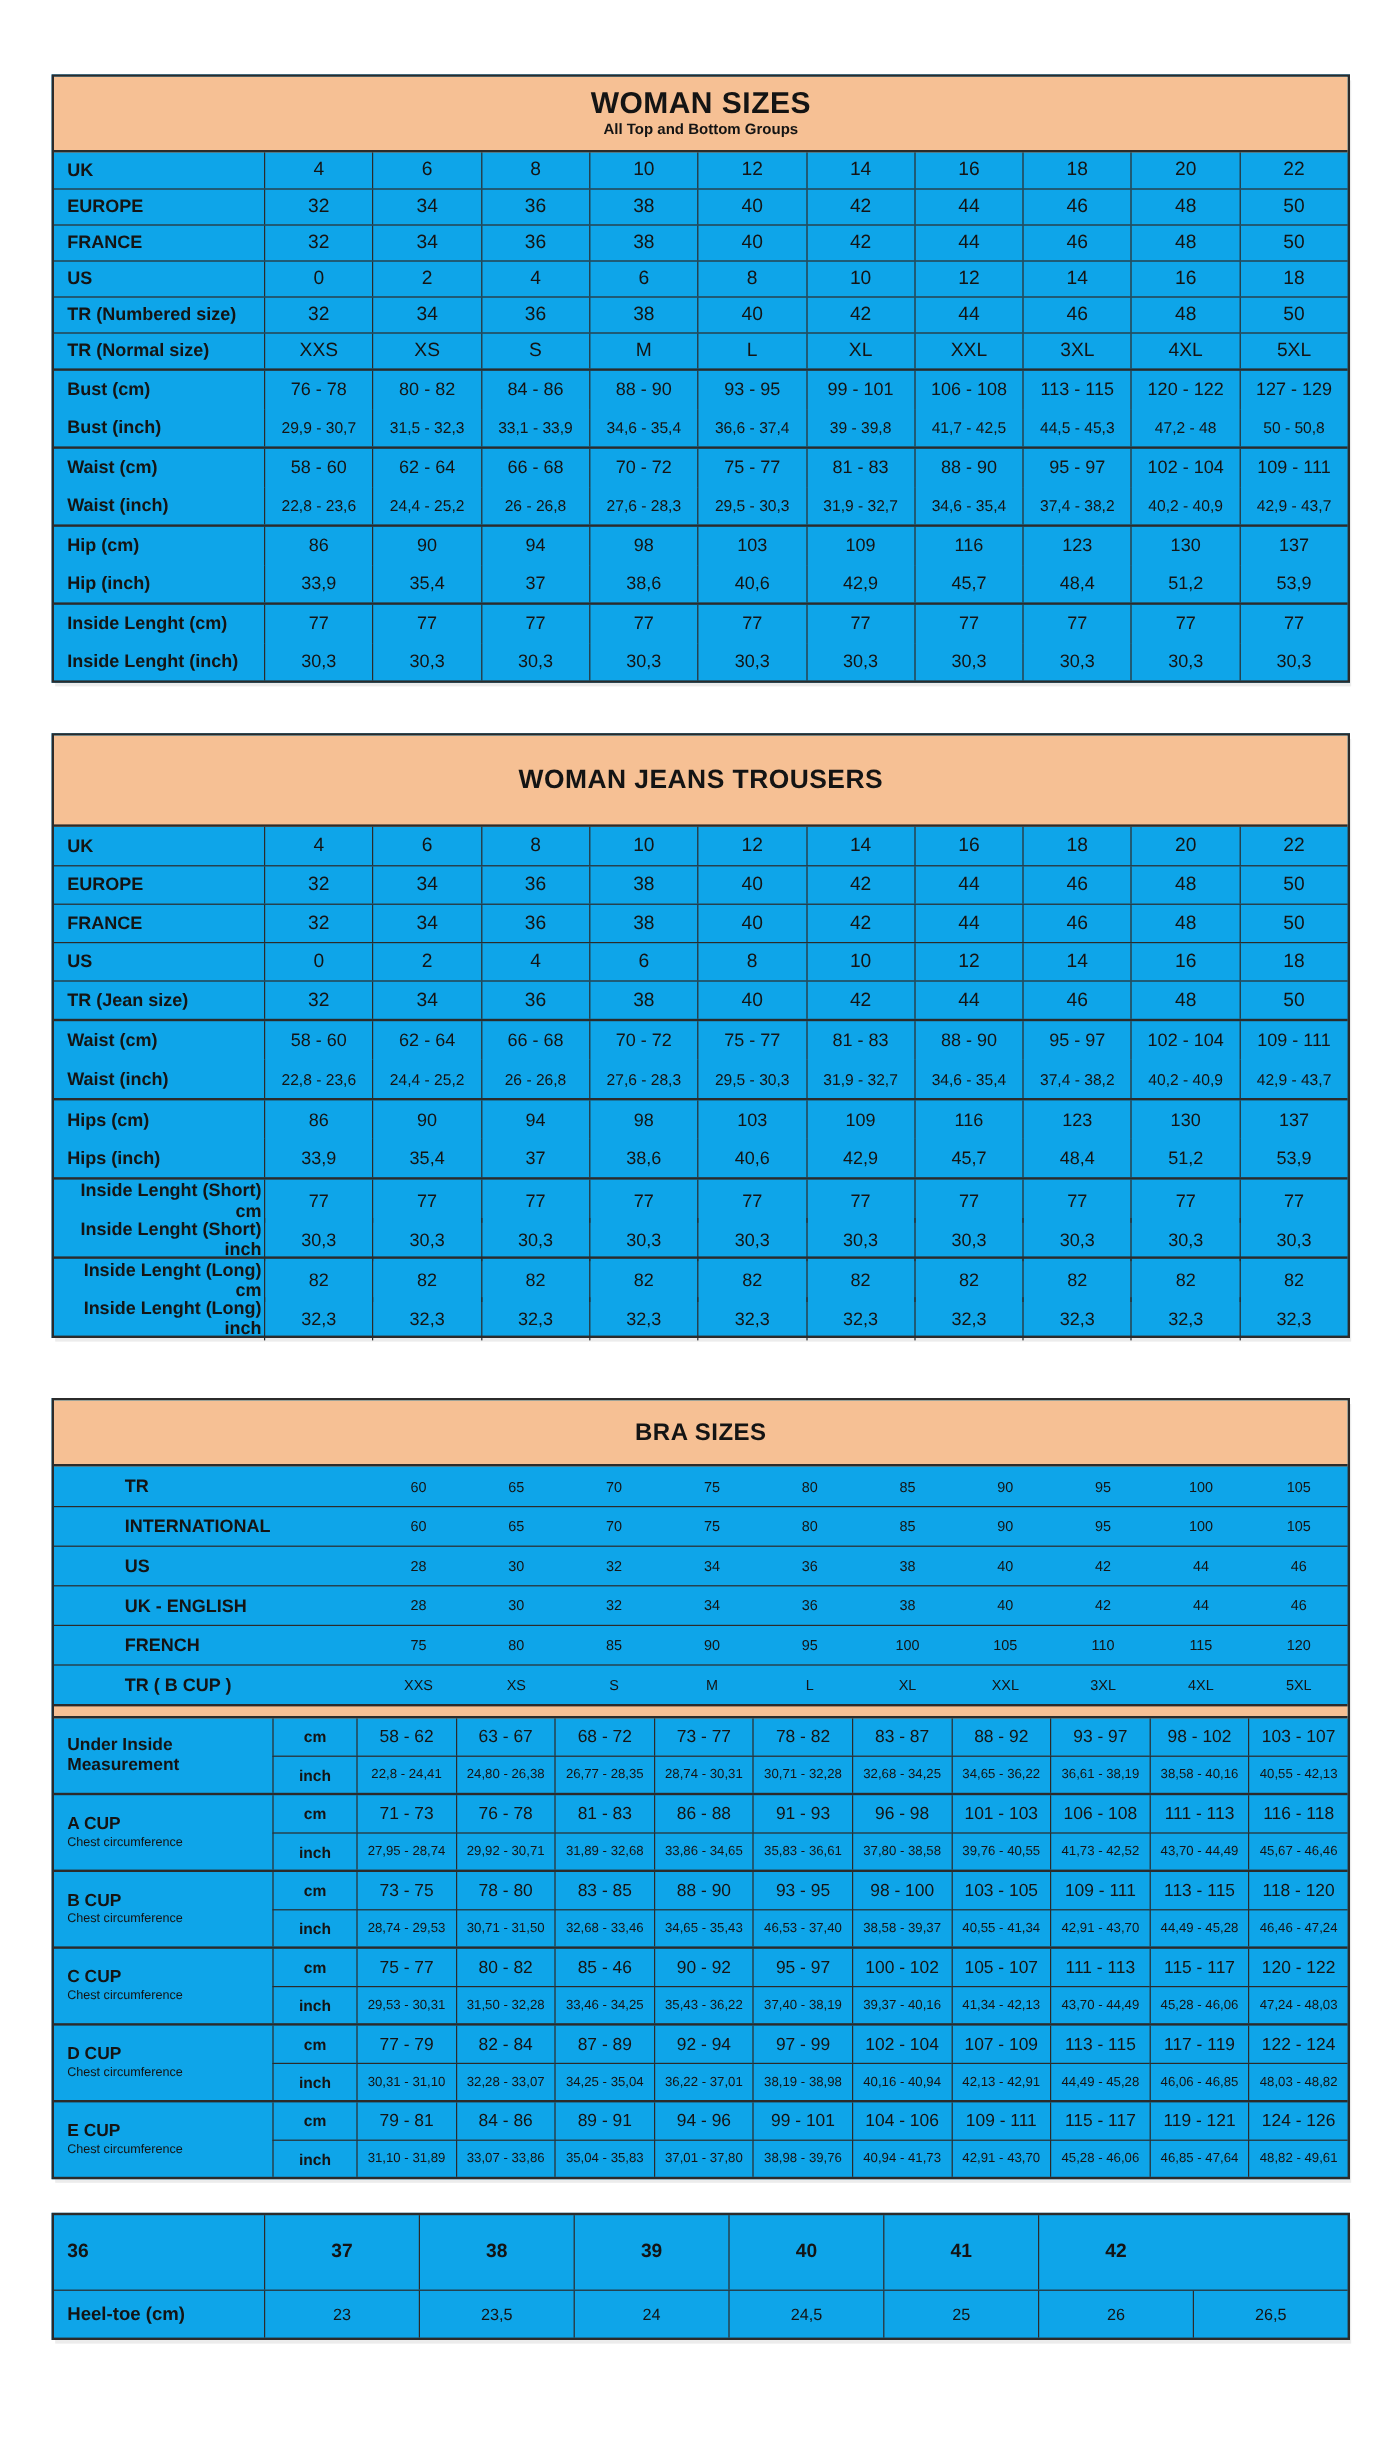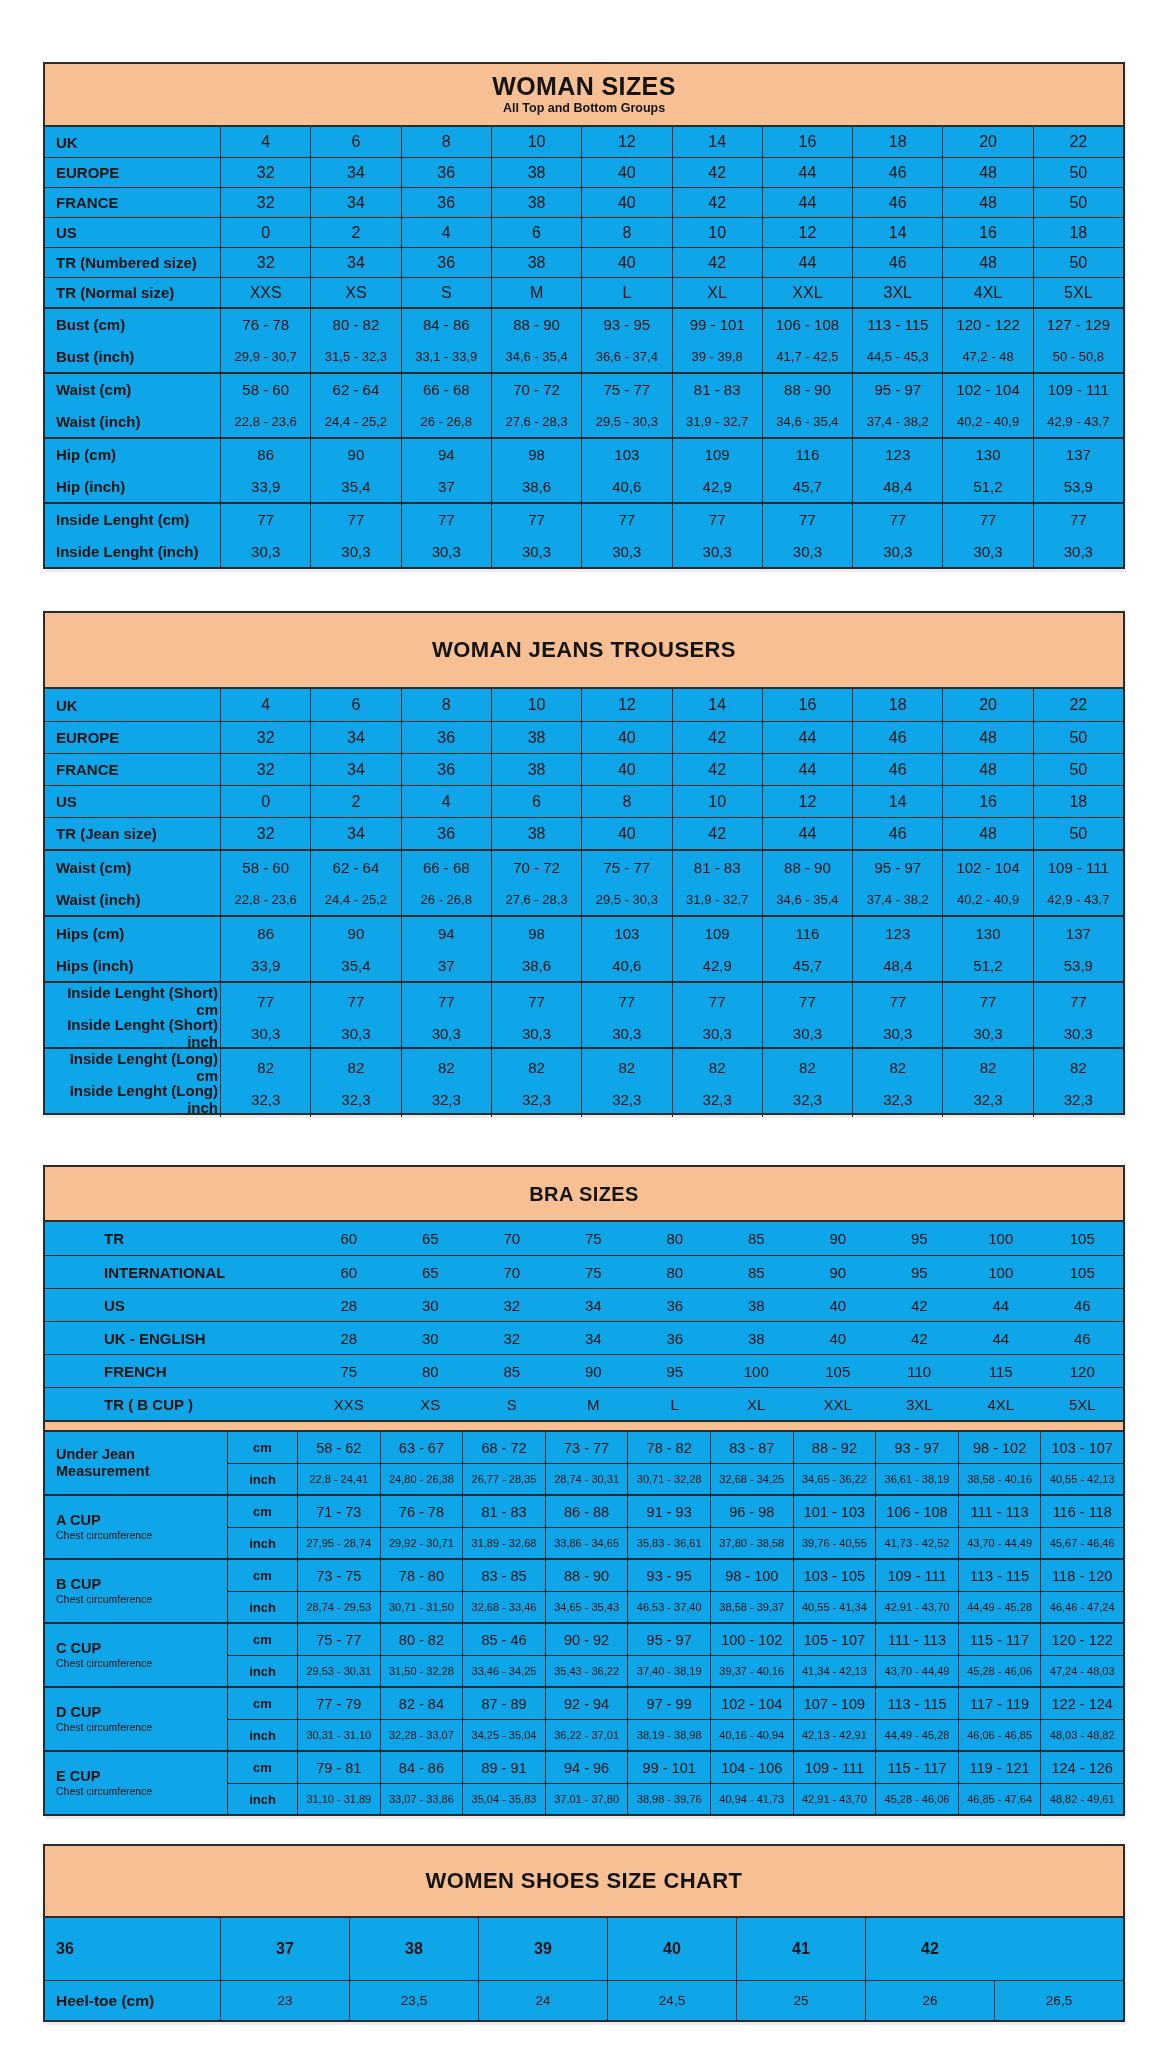--- a/index.html
+++ b/index.html
@@ -57,21 +57,21 @@
   
   #t-woman-sizes .tbody > .row{height:30px;}
   #t-woman-jeans .tbody > .row{height:32px;}
   #t-woman-sizes .group .row{height:31.5px;}
   #t-woman-jeans .group .row{height:32px;}
   .group .val{font-size:15px;}
   .row.small .val{font-size:13px;}
 
   
   #t-bra .tbody > .row{height:33px;padding-left:48px;}
-  #t-bra .row .val{font-size:15px;}
+  #t-bra .row .val{font-size:12px;}
   .cupgroup{display:grid;grid-auto-rows:31px;align-items:stretch;}
   .cupgroup > div{display:flex;align-items:center;justify-content:center;border-left:1.6px solid var(--b);padding:1px 2px;}
   .cupgroup > .cuplbl{
     grid-row:span 2;grid-column:1;border-left:none;
     flex-direction:column;align-items:flex-start;justify-content:center;
     padding-left:11px;text-align:left;
   }
   .cuplbl .t{font-weight:700;font-size:14.5px;line-height:1.2;}
   .cuplbl .s{font-size:10.5px;line-height:1.2;}
   .cupgroup > .r2{border-top:1.6px solid var(--b);}
@@ -560,21 +560,21 @@
           <div class="val">L</div>
           <div class="val">XL</div>
           <div class="val">XXL</div>
           <div class="val">3XL</div>
           <div class="val">4XL</div>
           <div class="val">5XL</div>
         </div>
         <div class="sep"></div>
         <div class="cupgroup colscup">
           <div class="cuplbl">
-            <span class="t">Under Jean Measurement</span>
+            <span class="t">Under Inside Measurement</span>
           </div>
           <div class="unit">cm</div>
           <div class="val cupcm">58 - 62</div>
           <div class="val cupcm">63 - 67</div>
           <div class="val cupcm">68 - 72</div>
           <div class="val cupcm">73 - 77</div>
           <div class="val cupcm">78 - 82</div>
           <div class="val cupcm">83 - 87</div>
           <div class="val cupcm">88 - 92</div>
           <div class="val cupcm">93 - 97</div>
@@ -731,23 +731,20 @@
           <div class="val cupinch r2">45,28 - 46,06</div>
           <div class="val cupinch r2">46,85 - 47,64</div>
           <div class="val cupinch r2">48,82 - 49,61</div>
         </div>
       </div>
   </section>
 
   <div class="gap3"></div>
 
   <section class="tbl" id="t-shoes">
-    <div class="thead">
-      <div class="title">WOMEN SHOES SIZE CHART</div>
-    </div>
     <div class="tbody">
         <div class="row cols7 shoesize">
           <div class="val">36</div>
           <div class="val">37</div>
           <div class="val">38</div>
           <div class="val">39</div>
           <div class="val">40</div>
           <div class="val">41</div>
           <div class="val">42</div>
         </div>

